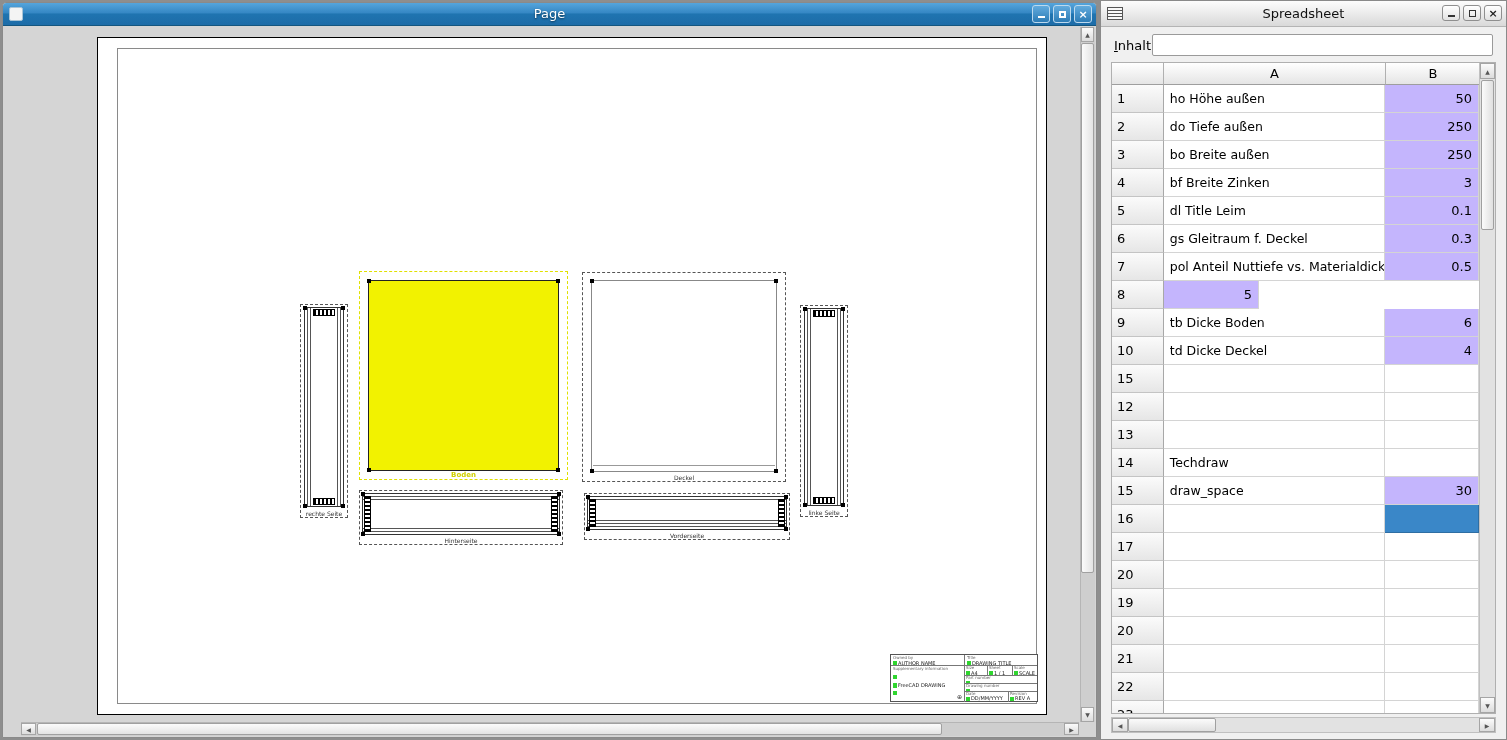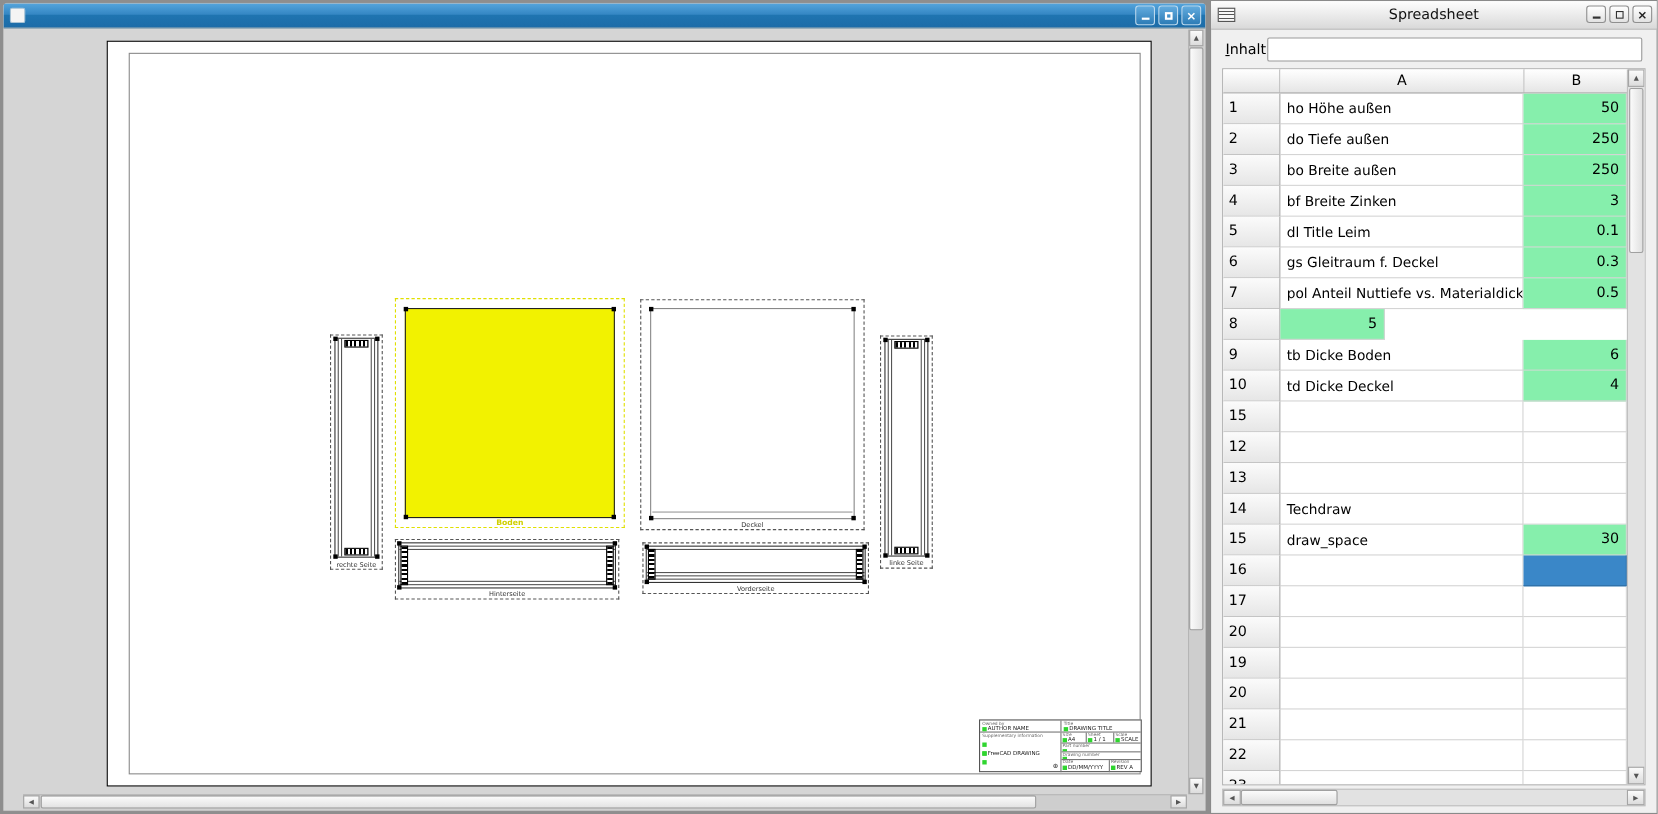--- a/index.html
+++ b/index.html
@@ -123,40 +123,41 @@
   .hA { width:222px; }
   .hB { width:95px; }
   .sheet-body { position:absolute; top:22px; left:0; right:16px; bottom:0; overflow:hidden; }
   .sheet-row { display:flex; height:28px; }
   .rowhead { width:52px; background:linear-gradient(#fbfbfb,#e6e6e6); border-right:1px solid #a8a8a8;
     border-bottom:1px solid #c4c4c4; font-size:13px; padding:6px 0 0 5px; }
   .cellA { width:222px; border-right:1px solid #d4d4d4; border-bottom:1px solid #d4d4d4;
     padding:6px 0 0 6px; font-size:12.5px; white-space:nowrap; overflow:hidden; }
   .cellB { width:95px; border-right:1px solid #d4d4d4; border-bottom:1px solid #d4d4d4;
     padding:6px 6px 0 0; font-size:13px; text-align:right; white-space:nowrap; overflow:hidden; }
-  .cellB.yellow { background:#86efac; }
+  .cellB.yellow { background:#c4b5fd; }
   .cellB.selected { background:#3a87c8; border-right:1px solid #2f6ea3; border-bottom:1px solid #2f6ea3; }
 
   .grid-vsb { position:absolute; right:0; top:0; bottom:0; width:16px; background:#e2e2e2;
     border-left:1px solid #c0c0c0; }
   .grid-vsb .sb-btn { left:0; width:15px; height:16px; line-height:15px; }
   .grid-vsb .thumb { position:absolute; left:1px; width:13px; top:17px; height:150px;
     background:linear-gradient(90deg,#fbfbfb,#e0e0e0); border:1px solid #a0a0a0; border-radius:2px; cursor:grab; }
   .ss-hsb { position:absolute; left:10px; width:385px; top:716px; height:16px; background:#e2e2e2;
     border:1px solid #c0c0c0; }
   .ss-hsb .sb-btn { top:0; width:16px; height:14px; line-height:13px; }
   .ss-hsb .thumb { position:absolute; top:0px; height:14px; left:16px; width:88px;
     background:linear-gradient(#fbfbfb,#e0e0e0); border:1px solid #a0a0a0; border-radius:2px; cursor:grab; }
 </style>
 </head>
 <body>
 
 <div class="window" id="page-win">
   <div class="page-titlebar">
     <div class="page-icon"></div>
+    <div class="page-title">Page</div>
     <div class="page-controls">
       <div class="pbtn">
           <span class="bar"></span>
         </div>
       <div class="pbtn">
           <span class="box"></span>
         </div>
       <div class="pbtn">
           <span class="x">×</span>
         </div>

